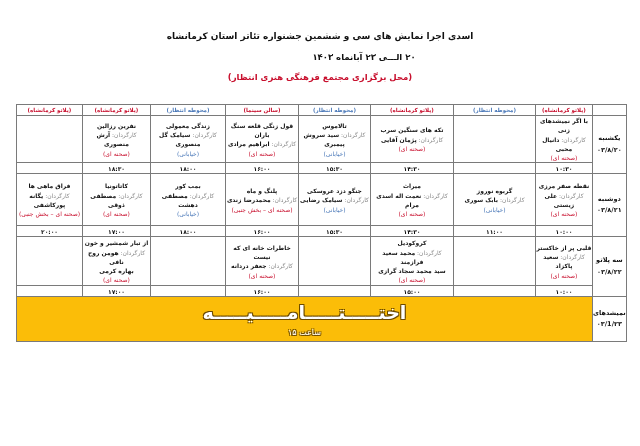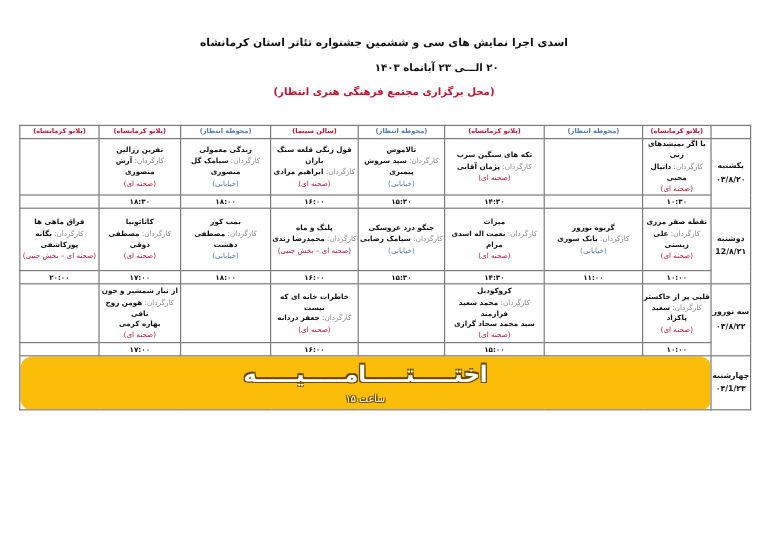--- a/index.html
+++ b/index.html
@@ -13,21 +13,21 @@
   td.h{height:10px;font-size:5.5px;font-weight:bold;}
   .red{color:#c8102e;}
   .blue{color:#4a78b8;}
   td.day{font-size:6.5px;font-weight:bold;line-height:1.8;}
   td.time{height:10px;font-size:6px;font-weight:bold;}
   .title{font-weight:bold;display:block;}
   .dir{display:block;}
   .dir .lbl{color:#888;}
   .dir .nm{font-weight:bold;}
   .venue{display:block;}
-  td.closing{background:#fbbd08;height:44px;border-radius:10px;}
+  td.closing{background:#fbbd08;height:44px;}
   .cl-title{font-size:19px;font-weight:bold;color:#fff;letter-spacing:6px;text-shadow:-1px -1px 0 #6b4a00,1px -1px 0 #6b4a00,-1px 1px 0 #6b4a00,1px 1px 0 #6b4a00;display:block;line-height:1.3;}
   .cl-sub{font-size:8px;font-weight:normal;color:#fff;text-shadow:-1px -1px 0 #6b4a00,1px -1px 0 #6b4a00,-1px 1px 0 #6b4a00,1px 1px 0 #6b4a00;display:block;margin-top:2px;}
 </style>
 </head>
 <body>
 
 <div class="hdr t1">اسدی اجرا نمایش های سی و ششمین جشنواره تئاتر استان کرمانشاه</div>
 <div class="hdr t2">۲۰ الـــی ۲۳ آبانماه ۱۴۰۳</div>
 <div class="hdr t3">(محل برگزاری مجتمع فرهنگی هنری انتظار)</div>
 
@@ -99,21 +99,21 @@
         <td class="time">۱۴:۳۰</td>
         <td class="time">۱۵:۳۰</td>
         <td class="time">۱۶:۰۰</td>
         <td class="time">۱۸:۰۰</td>
         <td class="time">۱۸:۳۰</td>
         <td class="time"></td>
       </tr>
       <tr>
         <td class="day" rowspan="2">
           <span style="display:block">دوشنبه</span>
-          <span style="display:block">12/۸/۲۱</span>
+          <span style="display:block">۰۳/۸/۲۱</span>
         </td>
         <td style="height:51px">
           <span class="title">نقطه صفر مرزی</span>
           <span class="dir"><span class="lbl">کارگردان: </span><span class="nm">علی زیستی</span></span>
           <span class="venue red">(صحنه ای)</span>
         </td>
         <td style="height:51px">
           <span class="title">گربوه نوروز</span>
           <span class="dir"><span class="lbl">کارگردان: </span><span class="nm">بابک سوری</span></span>
           <span class="venue blue">(خیابانی)</span>
@@ -154,21 +154,21 @@
         <td class="time">۱۱:۰۰</td>
         <td class="time">۱۴:۳۰</td>
         <td class="time">۱۵:۳۰</td>
         <td class="time">۱۶:۰۰</td>
         <td class="time">۱۸:۰۰</td>
         <td class="time">۱۷:۰۰</td>
         <td class="time">۲۰:۰۰</td>
       </tr>
       <tr>
         <td class="day" rowspan="2">
-          <span style="display:block">سه نوروز</span>
+          <span style="display:block">سه پلاتو</span>
           <span style="display:block">۰۳/۸/۲۲</span>
         </td>
         <td style="height:48px">
           <span class="title">قلبی پر از خاکستر</span>
           <span class="dir"><span class="lbl">کارگردان: </span><span class="nm">سعید پاکزاد</span></span>
           <span class="venue red">(صحنه ای)</span>
         </td>
         <td style="height:48px"></td>
         <td style="height:48px">
           <span class="title">کروکودیل</span>
@@ -196,21 +196,21 @@
         <td class="time"></td>
         <td class="time">۱۵:۰۰</td>
         <td class="time"></td>
         <td class="time">۱۶:۰۰</td>
         <td class="time"></td>
         <td class="time">۱۷:۰۰</td>
         <td class="time"></td>
       </tr>
       <tr>
         <td class="day">
-          <span style="display:block">چهارشنبه</span>
+          <span style="display:block">نمیشدهای</span>
           <span style="display:block">۰۳/1/۲۳</span>
         </td>
         <td class="closing" colspan="8">
           <span class="cl-title">اختـــــتـــــامـــــیـــــه</span>
           <span class="cl-sub">ساعت ۱۵</span>
         </td>
       </tr>
     </tbody>
 </table>
 

